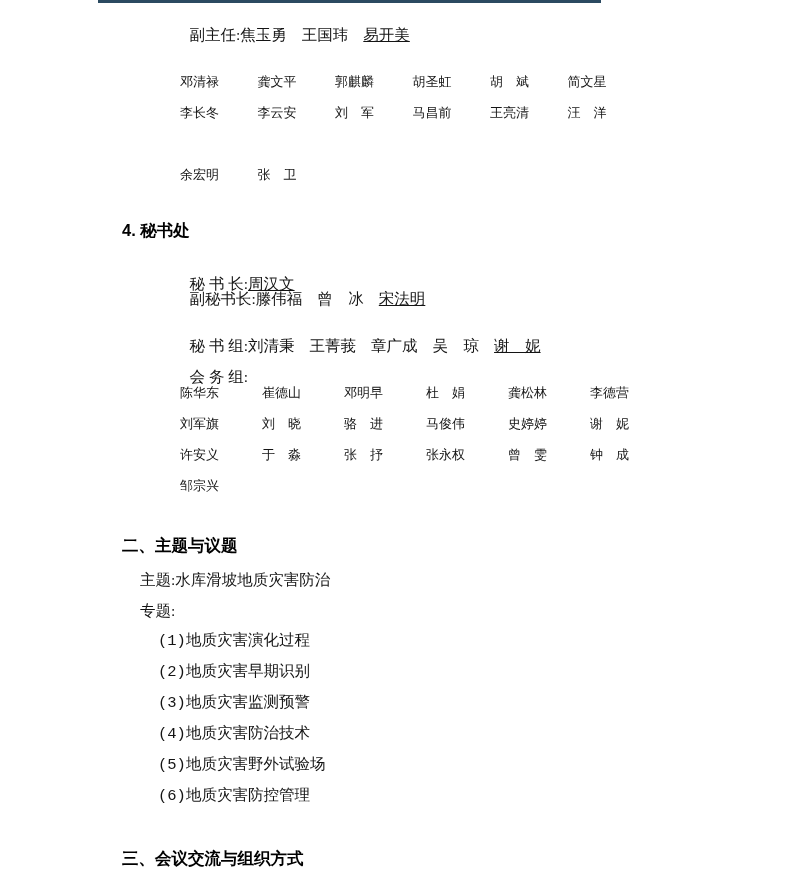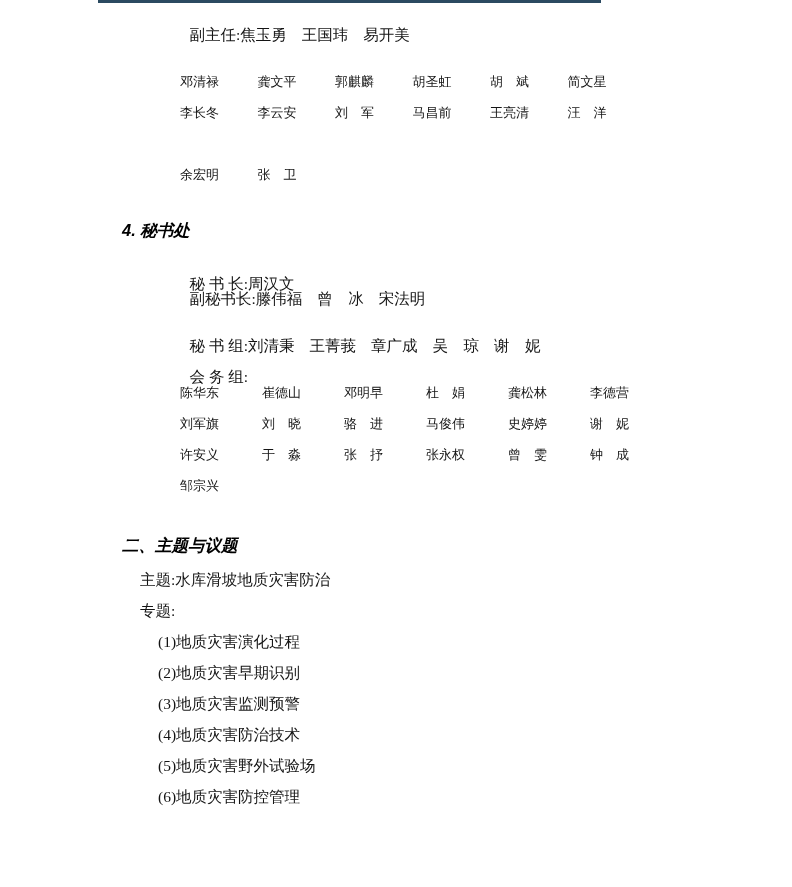--- a/index.html
+++ b/index.html
@@ -20,48 +20,48 @@
   }
   .line{
     position:absolute;
     left:140px;
     font-size:15.5px;
     line-height:17px;
     white-space:pre;
   }
   .lbl{ white-space:pre;margin-left:34px; }
   .nm{ margin-right:15px; white-space:pre; }
-  .nm:last-child{ margin-right:0; }
+  .nm:last-child{ margin-right:0;text-decoration:underline; }
   .grid-row{
     position:absolute;
     left:180px;
     display:flex;
     font-size:13px;
     line-height:17px;
   }
   .grid-row .cell{ white-space:pre; }
   .grid-committee .cell{ width:77.5px; }
   .grid-affairs .cell{ width:82px; }
   .heading{
     position:absolute;
     left:122px;
     font-family:"Liberation Sans", sans-serif;
     font-weight:bold;
     font-size:16.5px;
     line-height:18px;
     color:#000;
     white-space:pre;
-    font-style:italic;
   }
   .item{
     position:absolute;
     left:158px;
     font-size:15.5px;
     line-height:17px;
     white-space:pre;
+    font-family:Liberation Mono, monospace;
   }
 </style>
 </head>
 <body>
 
 <div class="page">
 
   <div class="top-rule"></div>
 
   <div class="line" style="top:9px">
@@ -141,14 +141,15 @@
   <div class="line" style="top:571px">主题:水库滑坡地质灾害防治</div>
   <div class="line" style="top:602px">专题:</div>
 
   <div class="item" style="top:633px">(1)地质灾害演化过程</div>
   <div class="item" style="top:664px">(2)地质灾害早期识别</div>
   <div class="item" style="top:695px">(3)地质灾害监测预警</div>
   <div class="item" style="top:726px">(4)地质灾害防治技术</div>
   <div class="item" style="top:757px">(5)地质灾害野外试验场</div>
   <div class="item" style="top:788px">(6)地质灾害防控管理</div>
 
+  <div class="heading" style="top:849px">三、会议交流与组织方式</div>
 
 </div>
 
 </body></html>

